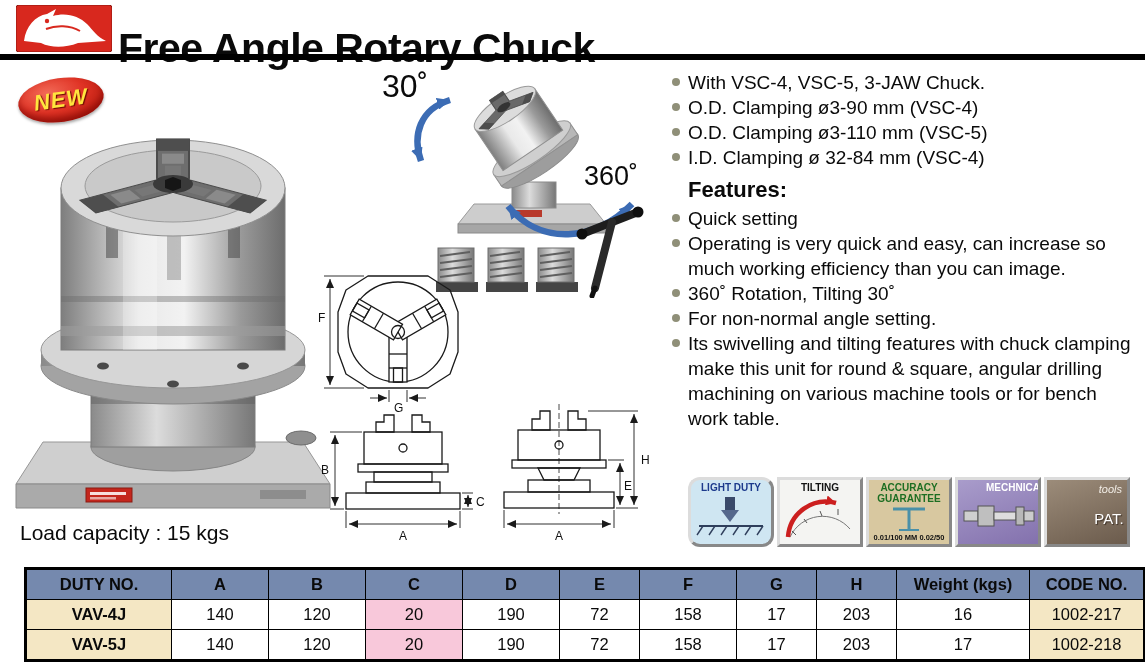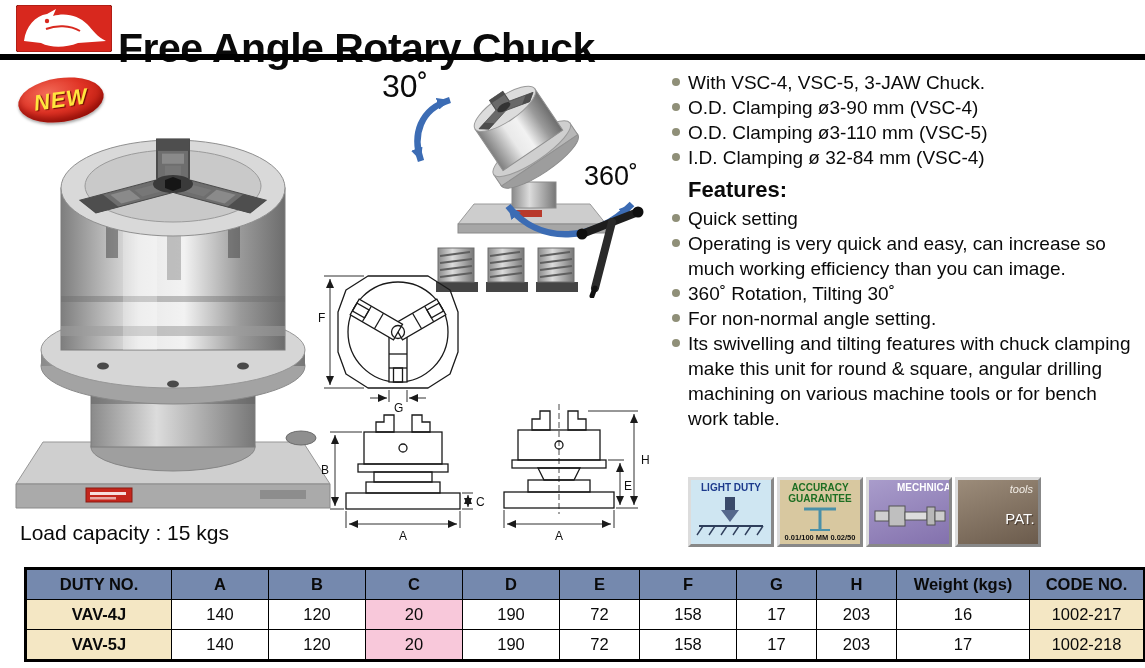--- a/index.html
+++ b/index.html
@@ -31,21 +31,21 @@
   ul.plist{list-style:none;margin:0;padding:0;}
   ul.plist li{display:flex;align-items:flex-start;font-size:19px;line-height:25px;margin:0;}
   .dot{flex:0 0 8px;width:8px;height:8px;border-radius:50%;background:#8f8f78;margin:8px 8px 0 0;}
   .features-h{margin:7px 0 3px 16px;font-size:22px;font-weight:bold;}
 
   
   .badges{position:absolute;left:688px;top:477px;display:flex;gap:3px;}
   .fbadge{width:86px;height:70px;border:3px outset #dcdcdc;box-sizing:border-box;position:relative;
           text-align:center;overflow:hidden;}
   .fbadge .bl{display:block;font-size:10px;font-weight:bold;margin-top:2px;line-height:11px;}
-  .b-light{background:#cfe6f2;} .b-light .bl{color:#1c3a8c;}
+  .b-light{background:#cfe6f2;border-radius:12px;} .b-light .bl{color:#1c3a8c;}
   .b-tilt{background:#f4f4f2;} .b-tilt .bl{color:#111;}
   .b-acc{background:#d8c8a0;} .b-acc .bl{color:#1d6e22;}
   .b-acc .vals{position:absolute;left:0;right:0;bottom:2px;font-size:7.5px;font-weight:bold;color:#111;}
   .b-mech{background:linear-gradient(160deg,#a99ccb,#8371ad);} .b-mech .bl{color:#fff;padding-left:28px;}
   .b-pat{background:linear-gradient(160deg,#9c8c7a,#6b5b4c);color:#fff;}
   .b-pat .ptop{position:absolute;right:5px;top:3px;font-size:11px;font-style:italic;color:#f2ede6;}
   .b-pat .pmain{position:absolute;left:0;right:0;top:30px;font-size:15px;font-weight:normal;
                 text-shadow:1px 1px 1px #3c3026;margin-left:44px;}
 
   
@@ -381,20 +381,31 @@
       <svg width="80" height="46" viewBox="0 0 80 46">
         <rect x="34" y="4" width="10" height="13" fill="#3a4a6a"></rect>
         <polygon points="30,17 48,17 39,29" fill="#55688c"></polygon>
         <line x1="8" y1="33" x2="72" y2="33" stroke="#2f3f5c" stroke-width="2"></line>
         <line x1="12" y1="33" x2="6" y2="42" stroke="#2f3f5c" stroke-width="1.4"></line>
         <line x1="24" y1="33" x2="18" y2="42" stroke="#2f3f5c" stroke-width="1.4"></line>
         <line x1="36" y1="33" x2="30" y2="42" stroke="#2f3f5c" stroke-width="1.4"></line>
         <line x1="48" y1="33" x2="42" y2="42" stroke="#2f3f5c" stroke-width="1.4"></line>
         <line x1="60" y1="33" x2="54" y2="42" stroke="#2f3f5c" stroke-width="1.4"></line>
         <line x1="72" y1="33" x2="66" y2="42" stroke="#2f3f5c" stroke-width="1.4"></line>
+      </svg>
+    </div>
+    <div class="fbadge b-tilt">
+      <span class="bl">TILTING</span>
+      <svg width="80" height="48" viewBox="0 0 80 48">
+        <path d="M10,44 A36,36 0 0 1 70,36" fill="none" stroke="#777" stroke-width="1"></path>
+        <line x1="12" y1="38" x2="16" y2="42" stroke="#555" stroke-width="1"></line>
+        <line x1="24" y1="26" x2="27" y2="30" stroke="#555" stroke-width="1"></line>
+        <line x1="40" y1="18" x2="42" y2="23" stroke="#555" stroke-width="1"></line>
+        <line x1="58" y1="16" x2="58" y2="22" stroke="#555" stroke-width="1"></line>
+        <path d="M8,44 A38,38 0 0 1 56,10" fill="none" stroke="#cc1f1f" stroke-width="4.5" marker-end="url(#redA-e)"></path>
       </svg>
     </div>
     <div class="fbadge b-acc">
       <span class="bl">ACCURACY</span>
       <span class="bl" style="margin-top:0">GUARANTEE</span>
       <svg width="80" height="28" viewBox="0 0 80 28">
         <line x1="24" y1="5" x2="56" y2="5" stroke="#4a90a8" stroke-width="3"></line>
         <line x1="40" y1="5" x2="40" y2="26" stroke="#4a90a8" stroke-width="3"></line>
         <line x1="30" y1="26" x2="50" y2="26" stroke="#4a90a8" stroke-width="2"></line>
       </svg>

